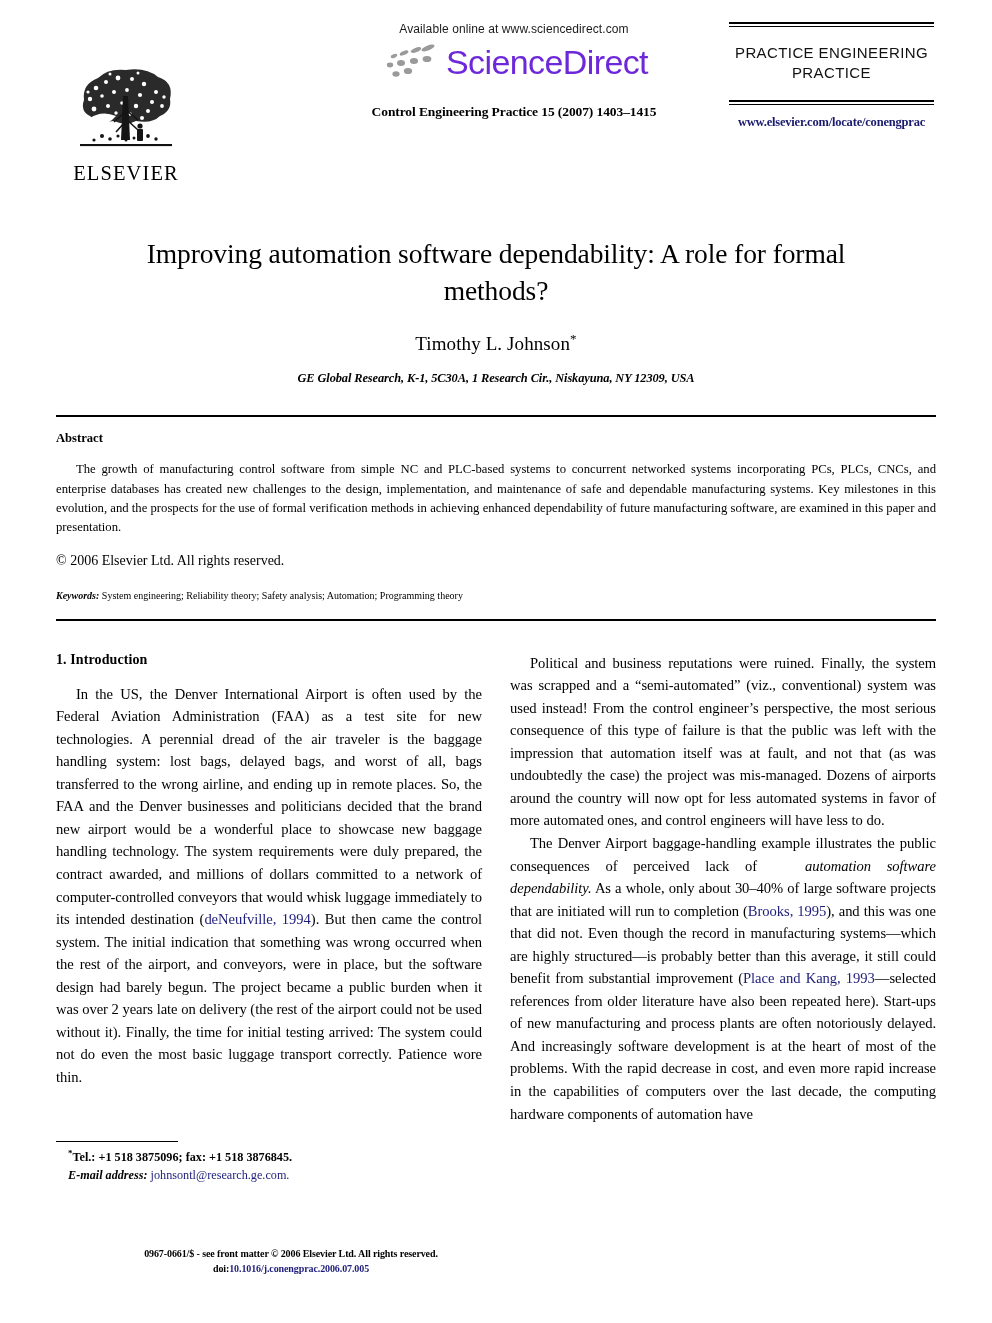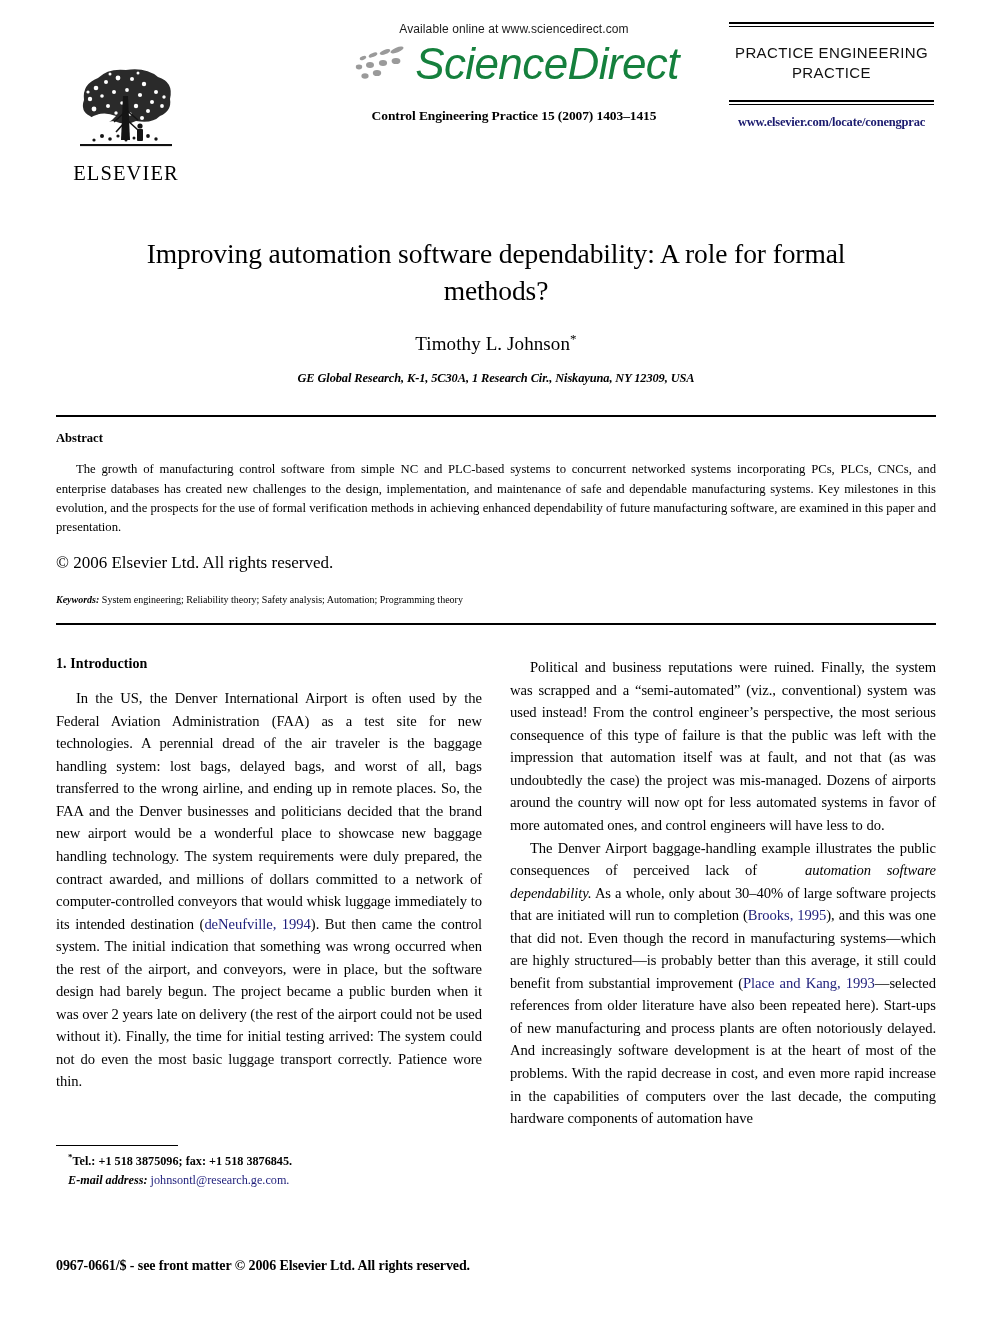--- a/index.html
+++ b/index.html
@@ -70,25 +70,24 @@
     align-items: center;
     justify-content: center;
   }
   .sd-swoosh {
     width: 62px;
     height: 40px;
     margin-right: 4px;
   }
   .sd-wordmark {
     font-family: "Liberation Sans", "DejaVu Sans", sans-serif;
-    font-size: 44px;
-    color: #15803d;
+    font-size: 34px;
+    color: #6d28d9;
     letter-spacing: -0.6px;
     line-height: 1;
-    font-style: italic;
   }
   .journal-ref {
     margin-top: 22px;
     font-family: "Liberation Serif", "DejaVu Serif", serif;
     font-weight: bold;
     font-size: 13.5px;
     text-align: center;
     letter-spacing: -0.1px;
   }
 
@@ -180,21 +179,21 @@
   .abstract-body {
     font-family: "Liberation Serif", "DejaVu Serif", serif;
     font-size: 12.7px;
     line-height: 1.52;
     text-align: justify;
     margin-top: 14px;
     text-indent: 20px;
   }
   .copyline {
     font-family: "Liberation Serif", "DejaVu Serif", serif;
-    font-size: 17px;
+    font-size: 14px;
     line-height: 1.52;
     margin-top: 0;
   }
   .keywords {
     font-family: "Liberation Serif", "DejaVu Serif", serif;
     font-size: 10px;
     margin-top: 18px;
   }
   .keywords .kw-label { font-style: italic; font-weight: bold; }
   .rule-abstract-bot { margin-top: 18px; }
@@ -255,23 +254,24 @@
   
   .footer {
     position: absolute;
     left: 56px;
     bottom: 47px;
     width: 470px;
   }
   .footer-line {
     font-family: "Liberation Serif", "DejaVu Serif", serif;
     font-weight: bold;
-    font-size: 14px;
+    font-size: 10px;
     line-height: 1.45;
     letter-spacing: -0.1px;
+    text-align: center;
   }
   .doi-link { color: #1c1c7a; }
 </style>
 </head>
 <body>
 
 <div class="page">
 
   <div class="masthead">
 
@@ -399,15 +399,16 @@
     </div>
 
     <div class="col">
       <p class="body-p">Political and business reputations were ruined. Finally, the system was scrapped and a “semi-automated” (viz., conventional) system was used instead! From the control engineer’s perspective, the most serious consequence of this type of failure is that the public was left with the impression that automation itself was at fault, and not that (as was undoubtedly the case) the project was mis-managed. Dozens of airports around the country will now opt for less automated systems in favor of more automated ones, and control engineers will have less to do.</p>
       <p class="body-p"><span>The Denver Airport baggage-handling example illustrates the public consequences of perceived lack of </span><span class="ital">automation software dependability.</span><span> As a whole, only about 30–40% of large software projects that are initiated will run to completion (</span><span class="cite">Brooks, 1995</span><span>), and this was one that did not. Even though the record in manufacturing systems—which are highly structured—is probably better than this average, it still could benefit from substantial improvement (</span><span class="cite">Place and Kang, 1993</span><span>—selected references from older literature have also been repeated here). Start-ups of new manufacturing and process plants are often notoriously delayed. And increasingly software development is at the heart of most of the problems. With the rapid decrease in cost, and even more rapid increase in the capabilities of computers over the last decade, the computing hardware components of automation have</span></p>
     </div>
   </div>
 
   <div class="footer">
     <div class="footer-line">0967-0661/$ - see front matter © 2006 Elsevier Ltd. All rights reserved.</div>
+    <div class="footer-line"><span>doi:</span><span class="doi-link">10.1016/j.conengprac.2006.07.005</span></div>
   </div>
 
 </div>
 
 </body></html>

